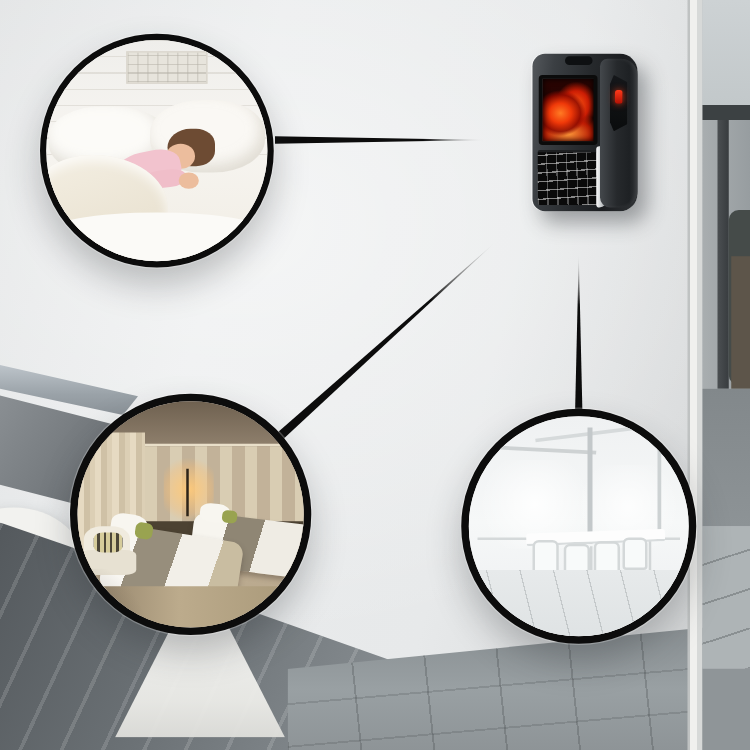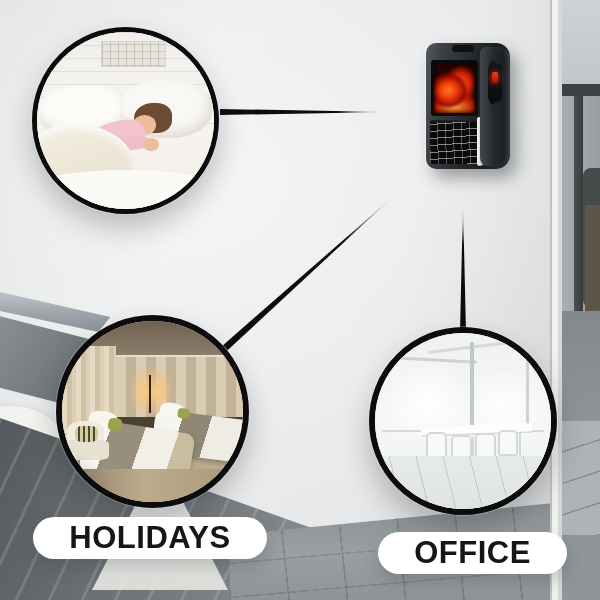--- a/index.html
+++ b/index.html
@@ -276,23 +276,20 @@
     <div class="v-bed1">
       <div class="v-pillow v-p1"></div>
       <div class="v-green v-g1"></div>
     </div>
     <div class="v-chairback"></div>
     <div class="v-chairseat"></div>
     <div class="v-cushion"></div>
     <div class="v-floor"></div>
     <div class="v-corner"></div>
   </div>
-  <div class="pill p-holidays">
-    <span>HOLIDAYS</span>
-  </div>
 
   <div class="circle c-office">
     <div class="o-base"></div>
     <div class="o-cloud1"></div>
     <div class="o-cloud2"></div>
     <div class="o-beam"></div>
     <div class="o-beam2"></div>
     <div class="o-mull1"></div>
     <div class="o-mull2"></div>
     <div class="o-sill"></div>
@@ -303,17 +300,14 @@
     <div class="o-chair o-ch4"></div>
     <div class="o-chair o-ch1"></div>
     <div class="o-chair o-ch2"></div>
     <div class="o-chair o-ch3"></div>
     <div class="o-runner o-r1"></div>
     <div class="o-runner o-r2"></div>
     <div class="o-runner o-r3"></div>
     <div class="o-floor"></div>
     <div class="o-floor-seams"></div>
   </div>
-  <div class="pill p-office">
-    <span>OFFICE</span>
-  </div>
 
 </div>
 
 </body></html>

